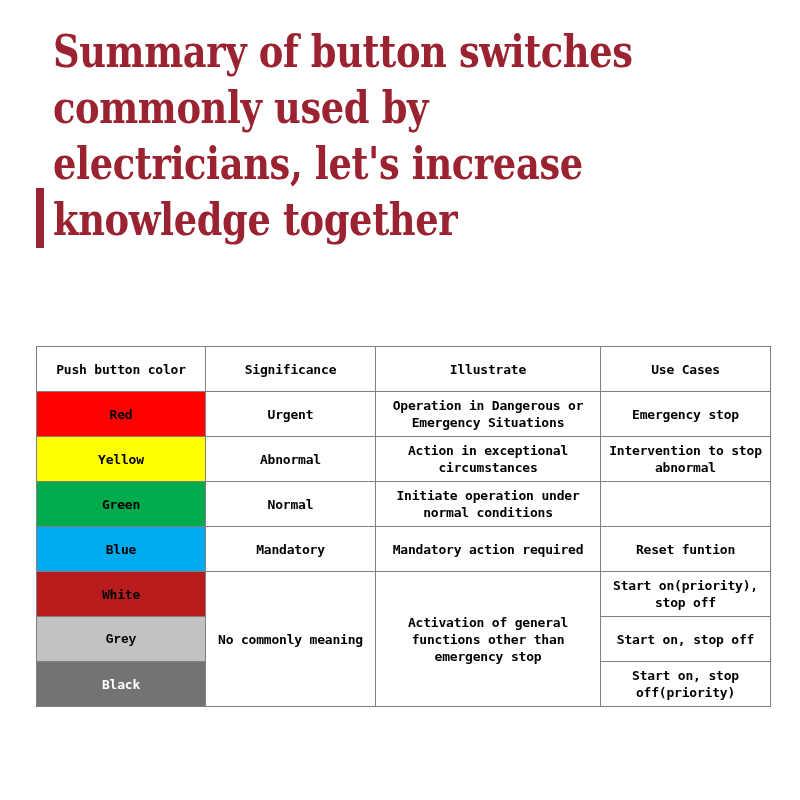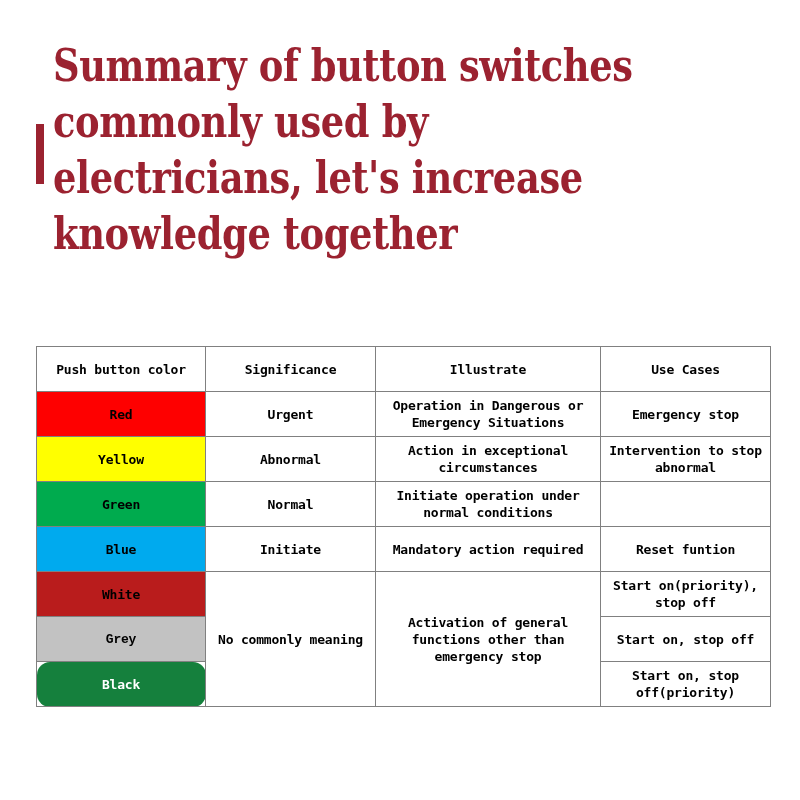--- a/index.html
+++ b/index.html
@@ -16,24 +16,24 @@
   .page {
     position: relative;
     width: 800px;
     height: 800px;
   }
 
   
   .title-block {
     position: absolute;
     left: 36px;
-    top: 38px;
+    top: 24px;
     width: 700px;
     display: flex;
-    align-items: center;
+    align-items: flex-end;
   }
   .title-bar {
     flex: 0 0 auto;
     width: 8px;
     height: 60px;
     background: #9b2230;
     margin-right: 9px;
     margin-top: 7px;
   }
   .title-text {
@@ -84,21 +84,21 @@
 
   td.swatch { position: relative; }
   td.swatch span.lbl { position: relative; z-index: 2; margin-top: 20px; }
 
   .sw-red    { background: #fe0000; }
   .sw-yellow { background: #ffff00; }
   .sw-green  { background: #00ab4e; }
   .sw-blue   { background: #00aaee; }
   .sw-white  { background: #b91c1c; }
   .sw-grey   { background: #c2c2c2; font-family: Liberation Mono, monospace; }
-  .sw-black  { background: #15803d; color: #ffffff !important; border-radius: 13px; }
+  .sw-black  { background: #737373; color: #ffffff !important; }
 </style>
 </head>
 <body>
 
 <div class="page">
 
   <div class="title-block">
     <div class="title-bar"></div>
     <div class="title-text">Summary of button switches commonly used by electricians, let's increase knowledge together</div>
   </div>
@@ -143,21 +143,21 @@
           </td>
           <td>Normal</td>
           <td>Initiate operation under normal conditions</td>
           <td></td>
         </tr>
 
         <tr class="body">
           <td class="swatch sw-blue">
             <span class="lbl">Blue</span>
           </td>
-          <td>Initiate</td>
+          <td>Mandatory</td>
           <td>Mandatory action required</td>
           <td>Reset funtion</td>
         </tr>
 
         <tr class="body">
           <td class="swatch sw-white">
             <span class="lbl">White</span>
           </td>
           <td rowspan="3">No commonly meaning</td>
           <td rowspan="3">Activation of general functions other than emergency stop</td>

